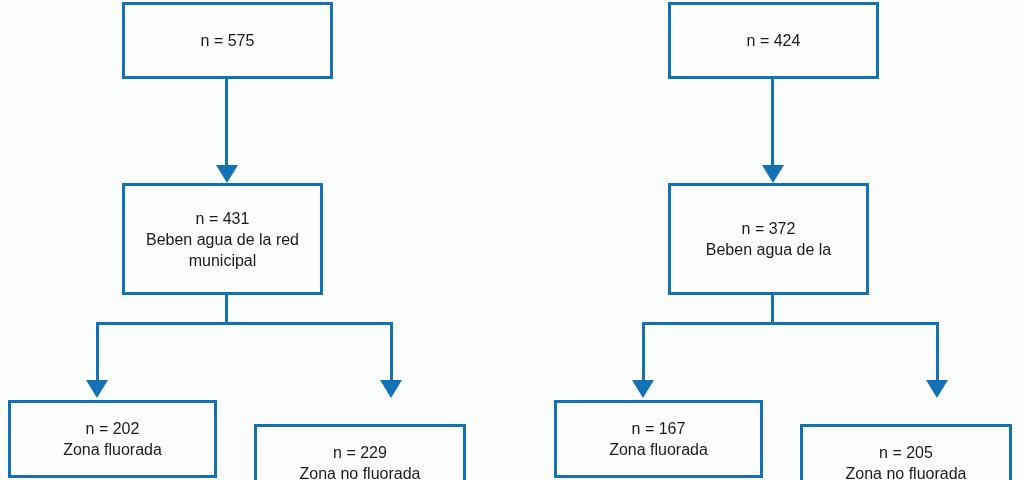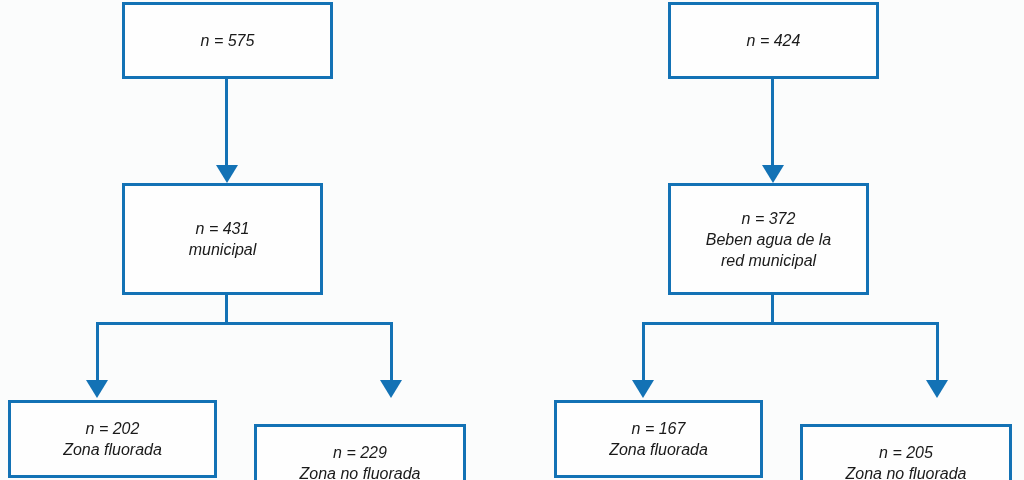--- a/index.html
+++ b/index.html
@@ -9,21 +9,20 @@
     --text:#1a1a1a;
   }
   *{margin:0;padding:0;box-sizing:border-box;}
   html,body{background:var(--page-bg);}
   .canvas{
     position:relative;
     width:1024px;height:480px;
     background:var(--page-bg);
     font-family:"Liberation Sans", sans-serif;
     overflow:hidden;
-    font-style:italic;
   }
   .chart{position:absolute;top:0;width:466px;height:480px;}
   #chart-0{left:0;}
   #chart-1{left:546px;}
 
   .node{
     position:absolute;
     border:3px solid var(--line);
     background:var(--box-fill);
     display:flex;flex-direction:column;
@@ -62,20 +61,21 @@
   <section class="chart" id="chart-0">
     <div class="node node-top">
       <span class="line">n = 575</span>
     </div>
 
     <div class="vline arrow1-line"></div>
     <div class="arrowhead arrow1-head"></div>
 
     <div class="node node-middle">
       <span class="line">n = 431</span>
+      <span class="line">Beben agua de la red</span>
       <span class="line">municipal</span>
     </div>
 
     <div class="vline stub-line"></div>
     <div class="hline branch-hline"></div>
     <div class="vline branch-vline-left"></div>
     <div class="vline branch-vline-right"></div>
     <div class="arrowhead branch-head-left"></div>
     <div class="arrowhead branch-head-right"></div>
 
@@ -93,21 +93,20 @@
     <div class="node node-top">
       <span class="line">n = 424</span>
     </div>
 
     <div class="vline arrow1-line"></div>
     <div class="arrowhead arrow1-head"></div>
 
     <div class="node node-middle">
       <span class="line">n = 372</span>
       <span class="line">Beben agua de la</span>
-      <span class="line">red municipal</span>
     </div>
 
     <div class="vline stub-line"></div>
     <div class="hline branch-hline"></div>
     <div class="vline branch-vline-left"></div>
     <div class="vline branch-vline-right"></div>
     <div class="arrowhead branch-head-left"></div>
     <div class="arrowhead branch-head-right"></div>
 
     <div class="node node-leaf-a">

